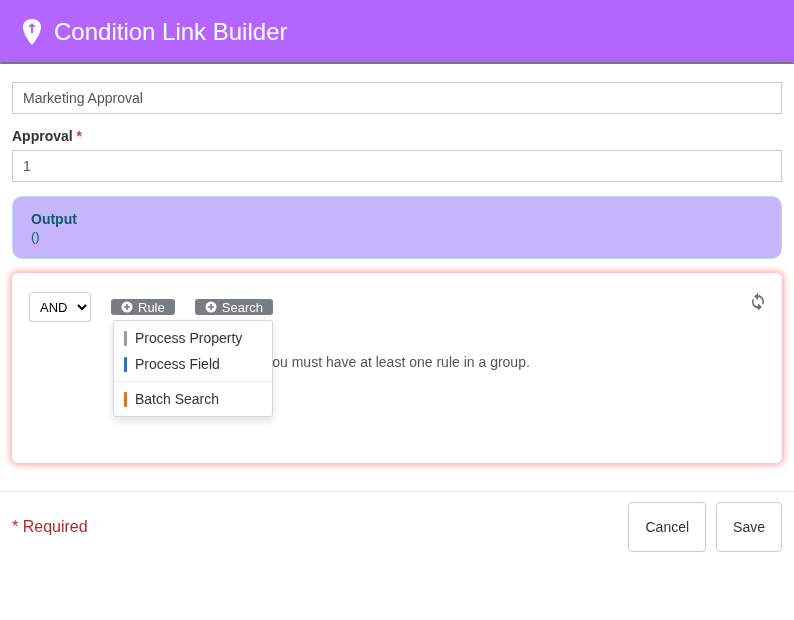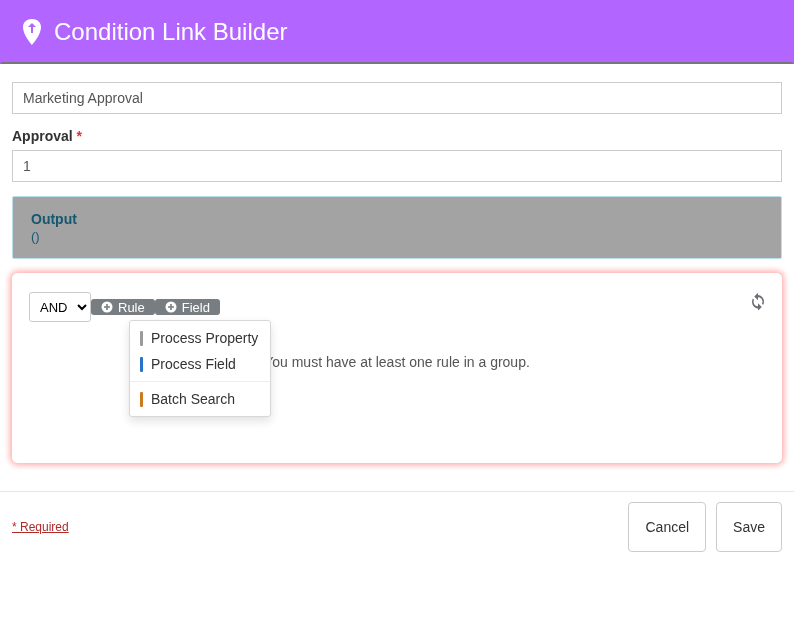--- a/index.html
+++ b/index.html
@@ -41,23 +41,23 @@
   .text-input {
     width: 100%;
     padding: 7px 10px;
     border: 1px solid #ccc;
     border-radius: 0;
     font-size: 14px;
     color: #555;
     font-family: inherit;
   }
   .output-box {
-    background: #a3a3a3;
+    background: #c4b5fd;
     border: 1px solid #b9dde9;
-    border-radius: 2px;
+    border-radius: 10px;
     padding: 14px 18px;
     margin-bottom: 14px;
   }
   .output-heading {
     font-weight: 700;
     color: #16586f;
     margin-bottom: 2px;
     font-size: 14px;
   }
   .output-value { color: #16586f; font-size: 13px; }
@@ -65,21 +65,21 @@
     border: 1px solid #fff;
     border-radius: 6px;
     padding: 18px 16px 44px 16px;
     position: relative;
     box-shadow: 0 0 6px 2px rgba(255,0,0,0.35);
     min-height: 190px;
   }
   .rules-toolbar {
     display: flex;
     align-items: center;
-    gap: 0;
+    gap: 20px;
     position: relative;
   }
   .select-op {
     padding: 4px 6px;
     border: 1px solid #ccc;
     border-radius: 3px;
     font-size: 13px;
     background: #fff;
     height: 30px;
   }
@@ -112,22 +112,22 @@
     top: 80px;
     left: 50%;
     transform: translateX(-50%);
     color: #555;
     white-space: nowrap;
     z-index: 1;
   }
   .dropdown {
     position: absolute;
     top: 46px;
-    left: 116px;
-    width: 142px;
+    left: 100px;
+    width: 160px;
     background: #fff;
     border: 1px solid #d7d7d7;
     border-radius: 3px;
     box-shadow: 0 4px 10px rgba(0,0,0,0.12);
     z-index: 2;
     padding: 4px 0;
   }
   .dropdown-item {
     padding: 5px 10px;
     display: flex;
@@ -152,21 +152,21 @@
   .m-grey { background: #9b9b9b; }
   .m-blue { background: #2872c9; }
   .m-orange { background: #cc7a1e; }
   .footer-sep { border-top: 1px solid #e6e6e6; margin-top: 24px; }
   .footer {
     padding: 10px 12px 10px 12px;
     display: flex;
     align-items: center;
     justify-content: space-between;
   }
-  .req-note { color: #b02a2a; font-size: 12px; text-decoration: underline; }
+  .req-note { color: #b02a2a; font-size: 16px; }
   .footer-actions { display: flex; gap: 10px; }
   .btn-outline {
     background: #fff;
     border: 1px solid #ccc;
     border-radius: 4px;
     padding: 16px 16px;
     font-size: 14px;
     color: #333;
     cursor: pointer;
   }
@@ -219,21 +219,21 @@
         <span>Rule</span>
       </button>
 
       <button class="btn-grey">
         <span class="plus-circle">
           <svg width="12" height="12" viewBox="0 0 12 12">
               <circle cx="6" cy="6" r="5.5" fill="#fff"></circle>
               <path d="M6 3v6M3 6h6" stroke="#777d80" stroke-width="1.6"></path>
             </svg>
         </span>
-        <span>Field</span>
+        <span>Search</span>
       </button>
     </div>
 
     <span class="refresh-btn">
       <svg width="18" height="18" viewBox="0 0 24 24" fill="currentColor">
         <path d="M12 4V1L7 6l5 5V7c3.3 0 6 2.7 6 6 0 1-.3 2-.7 2.8l1.5 1.5C19.5 16 20 14.6 20 13c0-5-4-9-8-9zm0 15c-3.3 0-6-2.7-6-6 0-1 .3-2 .7-2.8L5.2 8.7C4.5 10 4 11.4 4 13c0 5 4 9 8 9v3l5-5-5-5v4z"></path>
       </svg>
     </span>
 
     <div class="rules-msg">You must have at least one rule in a group.</div>

